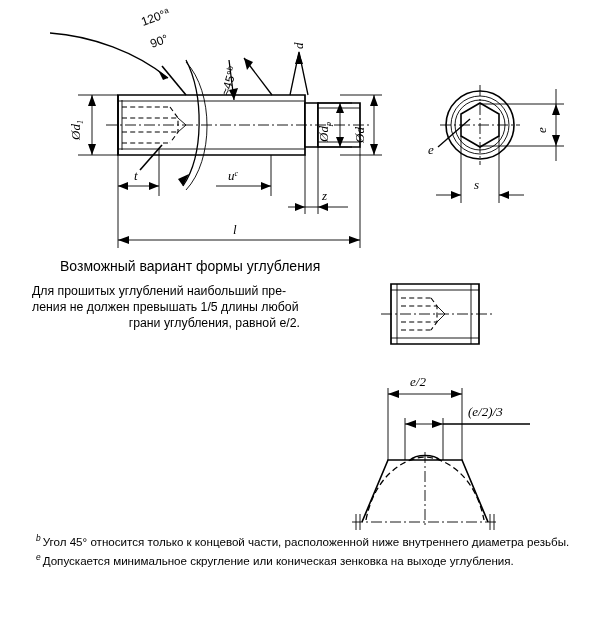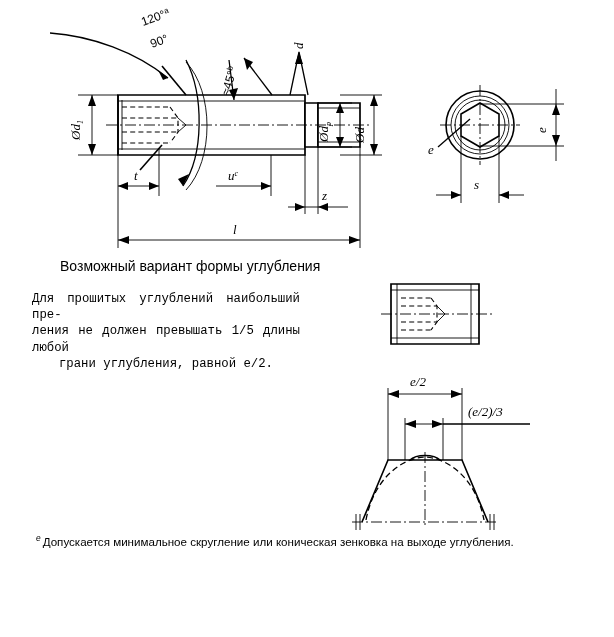--- a/index.html
+++ b/index.html
@@ -64,29 +64,29 @@
   .caption {
     position: absolute;
     font-family: "Liberation Sans", sans-serif;
     font-size: 14px;
     color: #000;
     white-space: nowrap;
   }
   #note-para {
     position: absolute;
     left: 32px;
-    top: 291px;
+    top: 283px;
     width: 268px;
-    font-family: Liberation Mono, monospace;
+    font-family: Liberation Sans, sans-serif;
     font-size: 12.3px;
     line-height: 16.2px;
     text-align: justify;
     color: #000;
   }
-  #note-para .lastline { text-align: center; }
+  #note-para .lastline { text-align: right; }
 
   #footnotes {
     position: absolute;
     left: 10px;
     top: 531px;
     width: 596px;
     font-family: "Liberation Sans", sans-serif;
     font-size: 11.6px;
     line-height: 14.6px;
     color: #000;
@@ -344,16 +344,17 @@
       <line class="extline" x1="103" y1="98" x2="103" y2="56"></line>
       <line class="dimline" x1="65" y1="62" x2="103" y2="62"></line>
       <path class="arrowfill" d="M65,62 L76,58 L76,66 Z"></path>
       <path class="arrowfill" d="M103,62 L92,58 L92,66 Z"></path>
       <line class="leader" x1="103" y1="62" x2="190" y2="62"></line>
       <text class="dimtext" x="128" y="54">(e/2)/3</text>
     </g>
   </svg>
 
   <div id="footnotes">
+    <p class="fn"><span class="fn-mark">b</span><span>Угол 45° относится только к концевой части, расположенной ниже внутреннего диаметра резьбы.</span></p>
     <p class="fn"><span class="fn-mark">e</span><span>Допускается минимальное скругление или коническая зенковка на выходе углубления.</span></p>
   </div>
 
 </div>
 
 </body></html>

